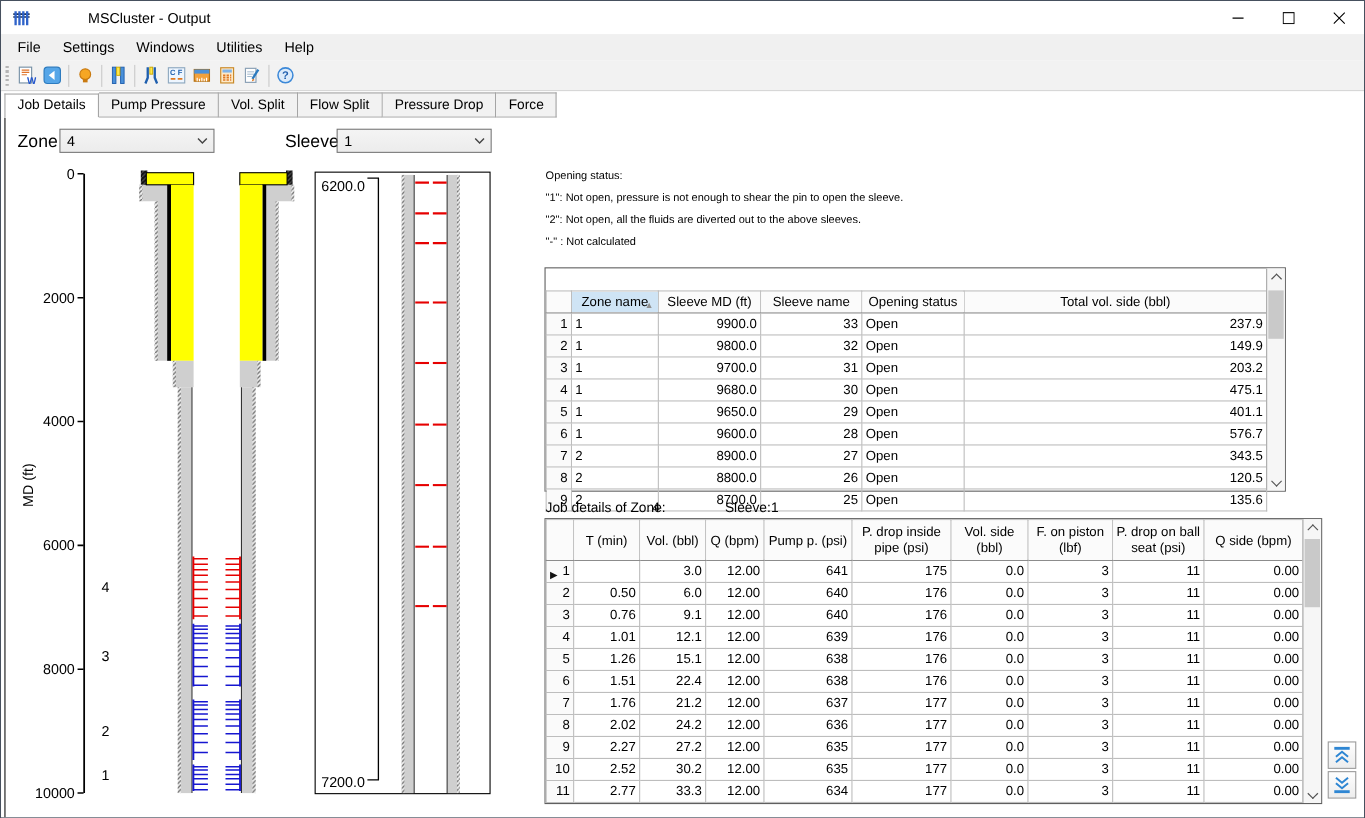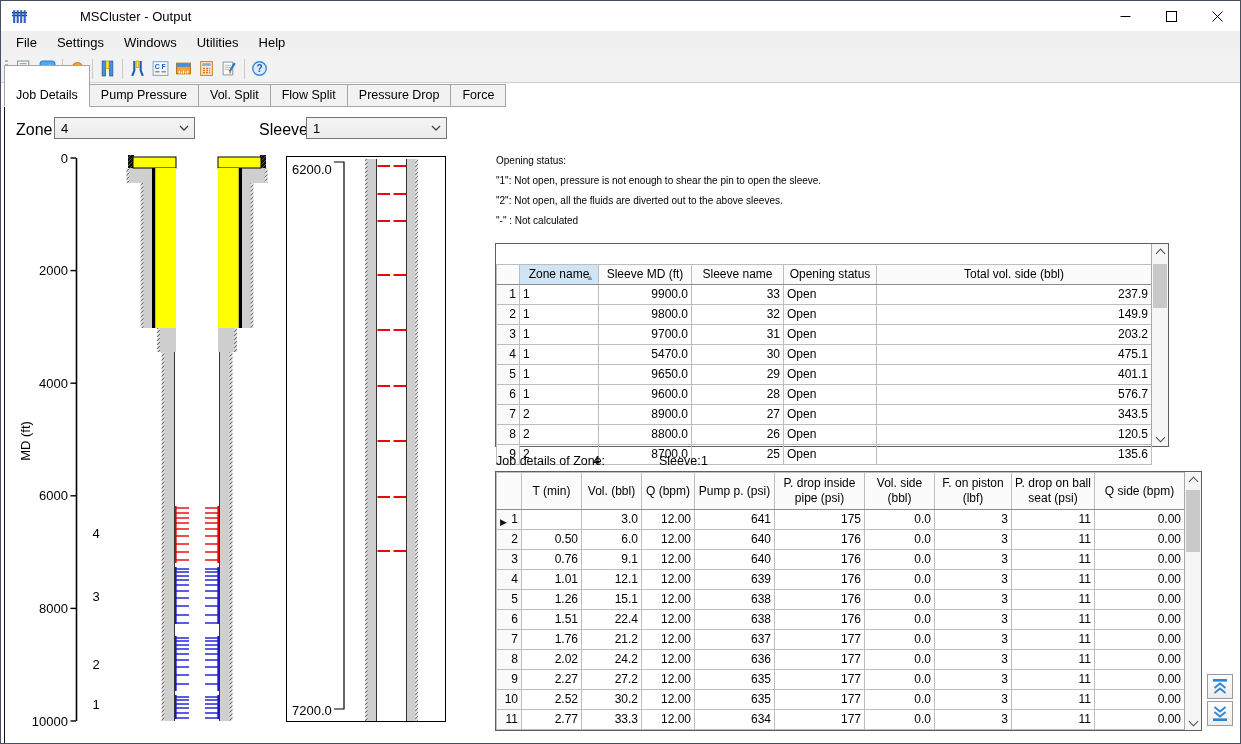--- a/index.html
+++ b/index.html
@@ -15,21 +15,21 @@
   .menu-item{padding:0 10px;line-height:24px;}
   
   .toolbar{position:absolute;left:0;top:54px;right:0;height:28px;background:#f2f2f2;border-bottom:1px solid #d0d0d0;display:flex;align-items:center;box-sizing:border-box;}
   .grip{width:3px;height:18px;margin:0 5px 0 4px;background:repeating-linear-gradient(to bottom,#b5b5b5 0 2px,#f2f2f2 2px 4px);}
   .tbtn{width:23px;height:23px;display:flex;align-items:center;justify-content:center;border-radius:2px;}
   .tsep{width:1px;height:20px;background:#c9c9c9;margin:0 3px;}
   
   .tabstrip{position:absolute;left:0;top:82px;right:0;height:24px;background:#fff;display:flex;align-items:flex-end;padding-left:3px;}
   .tab{font-size:12.5px;padding:3px 11px 4px 11px;background:#f2f2f2;border:1px solid #a5a5a5;border-left:none;margin-bottom:0;}
   .tab:first-child{border-left:1px solid #a5a5a5;}
-  .tab.active{background:#fff;border-left:1px solid #a5a5a5;border-bottom:1px solid #fff;padding-top:22px;position:relative;}
+  .tab.active{background:#fff;border-left:1px solid #a5a5a5;border-bottom:1px solid #fff;padding-top:2px;position:relative;}
   
   .page{position:absolute;left:0;top:106px;right:0;bottom:0;background:#fff;}
   .leftline{position:absolute;left:3px;top:106px;bottom:0;width:1px;background:#111;}
   .ctl-label{position:absolute;font-size:16px;}
   .combo{position:absolute;height:22px;background:linear-gradient(#f4f4f4,#ececec);border:1px solid #767676;box-sizing:border-box;display:flex;align-items:center;font-size:13px;}
   .combo .val{flex:1;padding-left:6px;}
   .combo .arrow{width:20px;display:flex;align-items:center;justify-content:center;}
   
   .notes{position:absolute;left:495px;top:150px;font-size:10px;line-height:20px;white-space:nowrap;}
   
@@ -441,21 +441,21 @@
             <td class="rowhdr">3</td>
             <td>1</td>
             <td>9700.0</td>
             <td>31</td>
             <td>Open</td>
             <td>203.2</td>
           </tr>
           <tr>
             <td class="rowhdr">4</td>
             <td>1</td>
-            <td>5470.0</td>
+            <td>9680.0</td>
             <td>30</td>
             <td>Open</td>
             <td>475.1</td>
           </tr>
           <tr>
             <td class="rowhdr">5</td>
             <td>1</td>
             <td>9650.0</td>
             <td>29</td>
             <td>Open</td>

